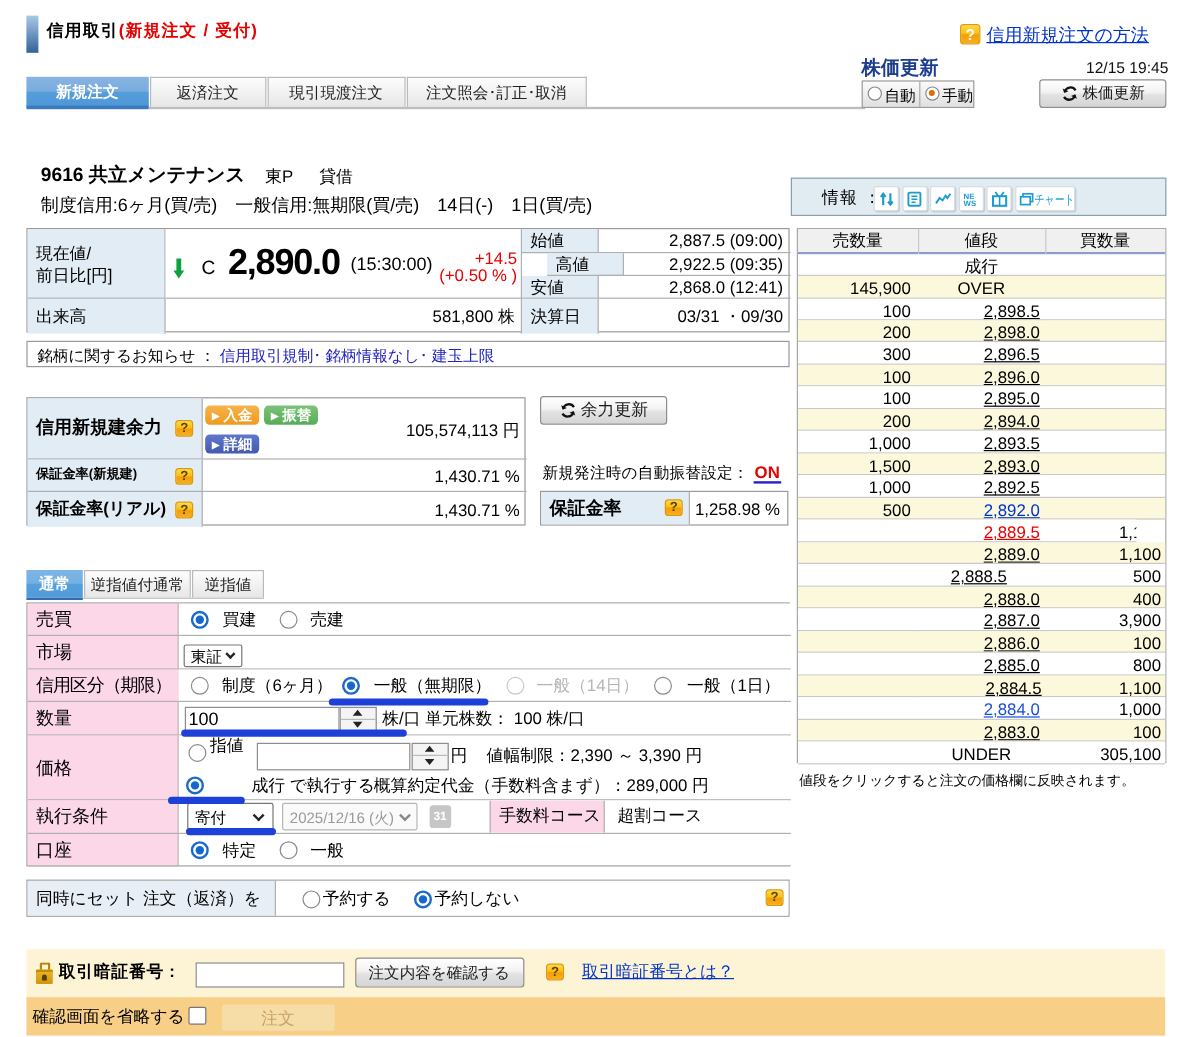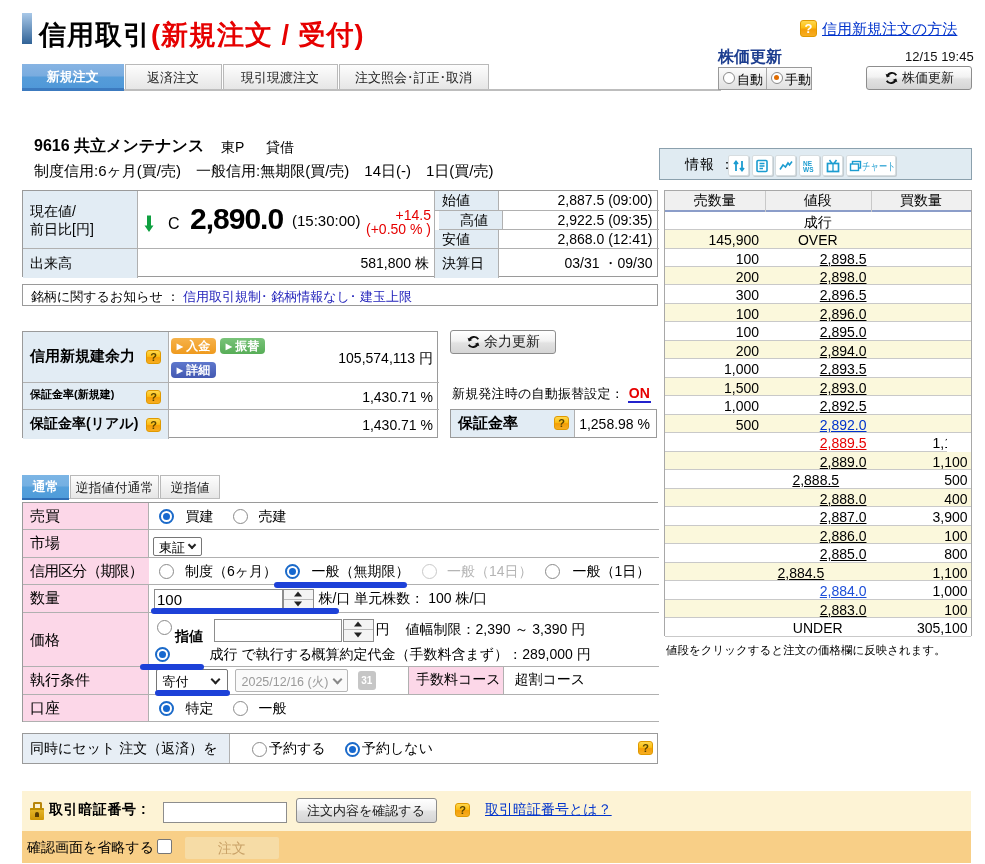--- a/index.html
+++ b/index.html
@@ -40,21 +40,21 @@
   border-top:5px solid #222}
 .selbox{position:absolute;border:1px solid #767676;border-radius:2px;background:#fff;
   font-size:13px;color:#000}
 .selbox .ar{position:absolute;right:8px;top:50%;margin-top:-5px;width:7px;height:7px;
   border-right:2px solid #222;border-bottom:2px solid #222;transform:rotate(45deg)}
 </style></head><body>
 <div class="page">
 
 <div class="ab" style="left:22px;top:13px;width:10px;height:31px;
  background:linear-gradient(180deg,#a8c8e8,#316397)"></div>
-<div class="ab" style="left:39px;top:17px;font-size:27px;font-weight:bold;letter-spacing:1px">信用取引<span class="red">(新規注文 / 受付)</span></div>
+<div class="ab" style="left:39px;top:17px;font-size:14px;font-weight:bold;letter-spacing:1px">信用取引<span class="red">(新規注文 / 受付)</span></div>
 <div class="qi" style="left:800px;top:20px;width:17px;height:17px;color:#fff;font-size:13px;line-height:16px">?</div>
 <div class="ab" style="left:822px;top:20px;font-size:15px"><a href="#">信用新規注文の方法</a></div>
 <div class="ab" style="left:718px;top:47px;font-size:16px;font-weight:bold;color:#1c3d8f">株価更新</div>
 <div class="ab" style="left:905px;top:49px;font-size:13px;color:#111">12/15 19:45</div>
 <div class="ab" style="left:22px;top:64px;width:101.5px;height:25px;background:linear-gradient(180deg,#87b4e3 0%,#79acdf 48%,#559cd9 52%,#4f98d8 100%);color:#fff;font-weight:bold;font-size:13px;text-align:center;line-height:25px">新規注文</div>
     <div class="ab" style="left:124.5px;top:64px;width:97px;height:25px;background:linear-gradient(180deg,#fdfdfd,#e6e6e6);border:1px solid #b9b9b9;border-bottom:none;color:#222;font-size:13px;text-align:center;line-height:25px">返済注文</div>
     <div class="ab" style="left:222.5px;top:64px;width:115px;height:25px;background:linear-gradient(180deg,#fdfdfd,#e6e6e6);border:1px solid #b9b9b9;border-bottom:none;color:#222;font-size:13px;text-align:center;line-height:25px">現引現渡注文</div>
     <div class="ab" style="left:338.5px;top:64px;width:150px;height:25px;background:linear-gradient(180deg,#fdfdfd,#e6e6e6);border:1px solid #b9b9b9;border-bottom:none;color:#222;font-size:13px;text-align:center;line-height:25px">注文照会･訂正･取消</div>
     <div class="ab" style="left:22px;top:88px;width:102px;height:3px;background:#3c7abf"></div>
     <div class="ab" style="left:124px;top:89px;width:597px;height:2px;background:#bdbdbd"></div>
@@ -83,21 +83,21 @@
           <path d="M5 17 L0.5 10.5 H3 V0.5 H7 V10.5 H9.5 Z" fill="#0fa040"></path>
         </svg>
         <span style="position:absolute;left:30px;top:26px;font-size:16px;line-height:14px">C</span>
         <span style="position:absolute;left:52px;top:10.5px;font-size:30px;font-weight:bold;letter-spacing:-1px">2,890.0</span>
         <span style="position:absolute;left:154px;top:21px;font-size:15px">(15:30:00)</span>
         <span style="position:absolute;left:240px;top:16px;width:53px;font-size:14px;color:#e60000;text-align:right">+14.5</span>
         <span style="position:absolute;left:210px;top:30px;width:83px;font-size:14px;color:#e60000;text-align:right">(+0.50 % )</span>
       </div>
       <div class="cell lbl br bb" style="left:412px;top:0px;width:64px;height:20px;padding:1px 0 0 7px">始値</div>
       <div class="cell bb" style="left:476px;top:0px;width:159.5px;height:20px;padding:1px 6px 0 0;text-align:right">2,887.5 (09:00)</div>
-      <div class="cell lbl br bb" style="left:416px;top:20px;width:64px;height:19px;padding:1px 0 0 21px">高値</div>
+      <div class="cell lbl br bb" style="left:433px;top:20px;width:64px;height:19px;padding:1px 0 0 7px">高値</div>
       <div class="cell bb" style="left:476px;top:20px;width:159.5px;height:19px;padding:1px 6px 0 0;text-align:right">2,922.5 (09:35)</div>
       <div class="cell lbl br bb" style="left:412px;top:39px;width:64px;height:19px;padding:1px 0 11px 7px">安値</div>
       <div class="cell bb" style="left:476px;top:39px;width:159.5px;height:19px;padding:1px 6px 0 0;text-align:right">2,868.0 (12:41)</div>
       <div class="cell lbl br" style="left:0px;top:58px;width:115px;height:29px;padding:6px 0 0 7px">出来高</div>
       <div class="cell br" style="left:115px;top:58px;width:297px;height:29px;padding:6px 5px 0 0;text-align:right">581,800 株</div>
       <div class="cell lbl br" style="left:412px;top:58px;width:64px;height:29px;padding:6px 0 0 7px">決算日</div>
       <div class="cell " style="left:476px;top:58px;width:159.5px;height:29px;padding:6px 6px 0 0;text-align:right">03/31 ・09/30</div>
     </div>
 <div class="ab" style="left:22px;top:284px;width:636px;height:22px;border:1px solid #9a9a9a;
  font-size:13px;padding:3px 0 0 8px">銘柄に関するお知らせ ： <span style="color:#2222bb">信用取引規制･ 銘柄情報なし･ 建玉上限</span></div>
@@ -180,21 +180,21 @@
             <span class="tri-u"></span>
           </div>
           <div class="d">
             <span class="tri-d"></span>
           </div>
         </div>
         <span style="position:absolute;left:170px;top:5px;">株/口 単元株数： 100 株/口</span>
       </div>
       <div class="cell bb" style="left:125.5px;top:110px;width:510px;height:54.5px;background:#fff;">
         <span class="radio  " style="position:absolute;left:8px;top:7px"></span>
-        <span style="position:absolute;left:26.5px;top:15px;font-weight:bold;">指値</span>
+        <span style="position:absolute;left:26.5px;top:0;">指値</span>
         <div style="position:absolute;left:65px;top:6px;width:128px;height:23px;border:1px solid #8d8d8d;background:#fff"></div>
         <div class="spin" style="left:194px;top:6px;height:23px">
           <div class="u">
             <span class="tri-u"></span>
           </div>
           <div class="d">
             <span class="tri-d"></span>
           </div>
         </div>
         <span style="position:absolute;left:227px;top:8px;">円</span>
@@ -352,21 +352,21 @@
       </div>
       <div class="cell" style="left:0;top:335.1px;width:306px;height:18.5px;background:#fbf8dc;border-bottom:1px solid #c9c9c9">
         <span style="position:absolute;left:100.5px;top:2px;width:101.5px;text-align:right;color:#000;text-decoration:underline">2,886.0</span>
         <span style="position:absolute;left:206px;top:2px;width:97px;text-align:right">100</span>
       </div>
       <div class="cell" style="left:0;top:353.6px;width:306px;height:18.5px;background:#fff;border-bottom:1px solid #c9c9c9">
         <span style="position:absolute;left:100.5px;top:2px;width:101.5px;text-align:right;color:#000;text-decoration:underline">2,885.0</span>
         <span style="position:absolute;left:206px;top:2px;width:97px;text-align:right">800</span>
       </div>
       <div class="cell" style="left:0;top:372.1px;width:306px;height:18.5px;background:#fbf8dc;border-bottom:1px solid #c9c9c9">
-        <span style="position:absolute;left:113px;top:2px;width:101.5px;color:#000;text-decoration:underline">2,884.5</span>
+        <span style="position:absolute;left:102px;top:2px;width:101.5px;text-align:right;color:#000;text-decoration:underline">2,884.5</span>
         <span style="position:absolute;left:206px;top:2px;width:97px;text-align:right">1,100</span>
       </div>
       <div class="cell" style="left:0;top:390.6px;width:306px;height:18.5px;background:#fff;border-bottom:1px solid #c9c9c9">
         <span style="position:absolute;left:100.5px;top:2px;width:101.5px;text-align:right;color:#1d4ed8;text-decoration:underline">2,884.0</span>
         <span style="position:absolute;left:206px;top:2px;width:97px;text-align:right">1,000</span>
       </div>
       <div class="cell" style="left:0;top:409.0px;width:306px;height:18.5px;background:#fbf8dc;border-bottom:1px solid #c9c9c9">
         <span style="position:absolute;left:100.5px;top:2px;width:101.5px;text-align:right;color:#000;text-decoration:underline">2,883.0</span>
         <span style="position:absolute;left:206px;top:2px;width:97px;text-align:right">100</span>
       </div>

